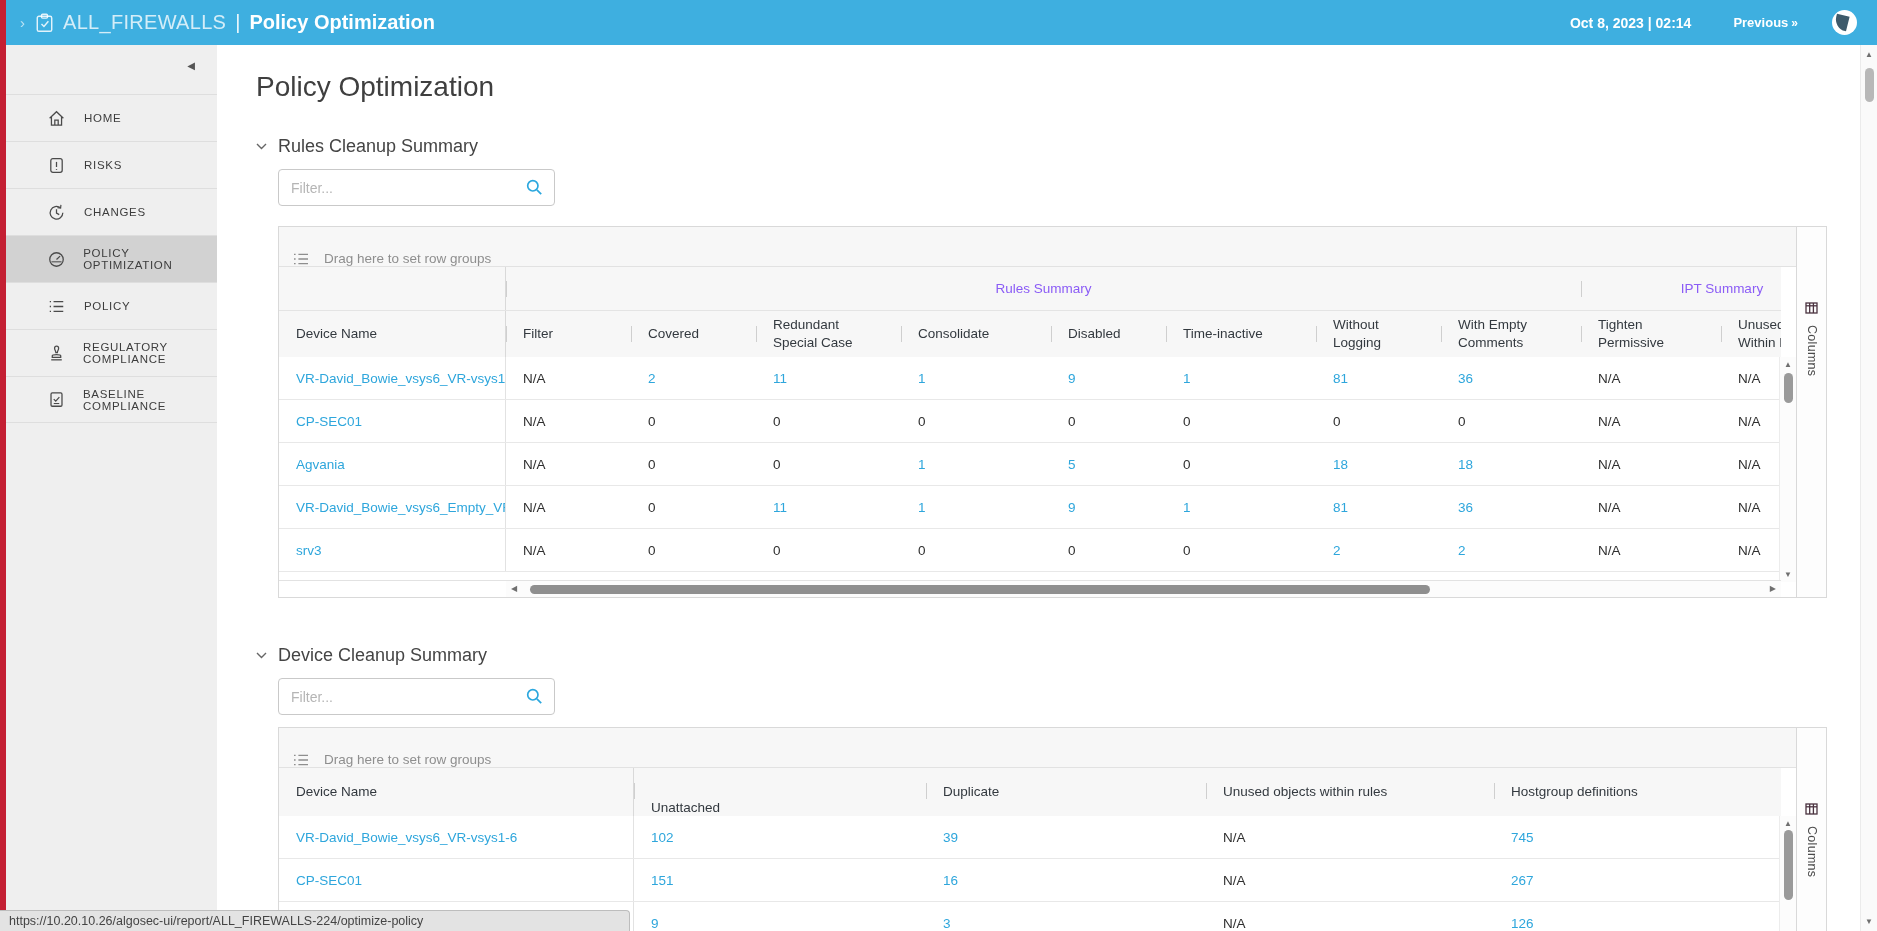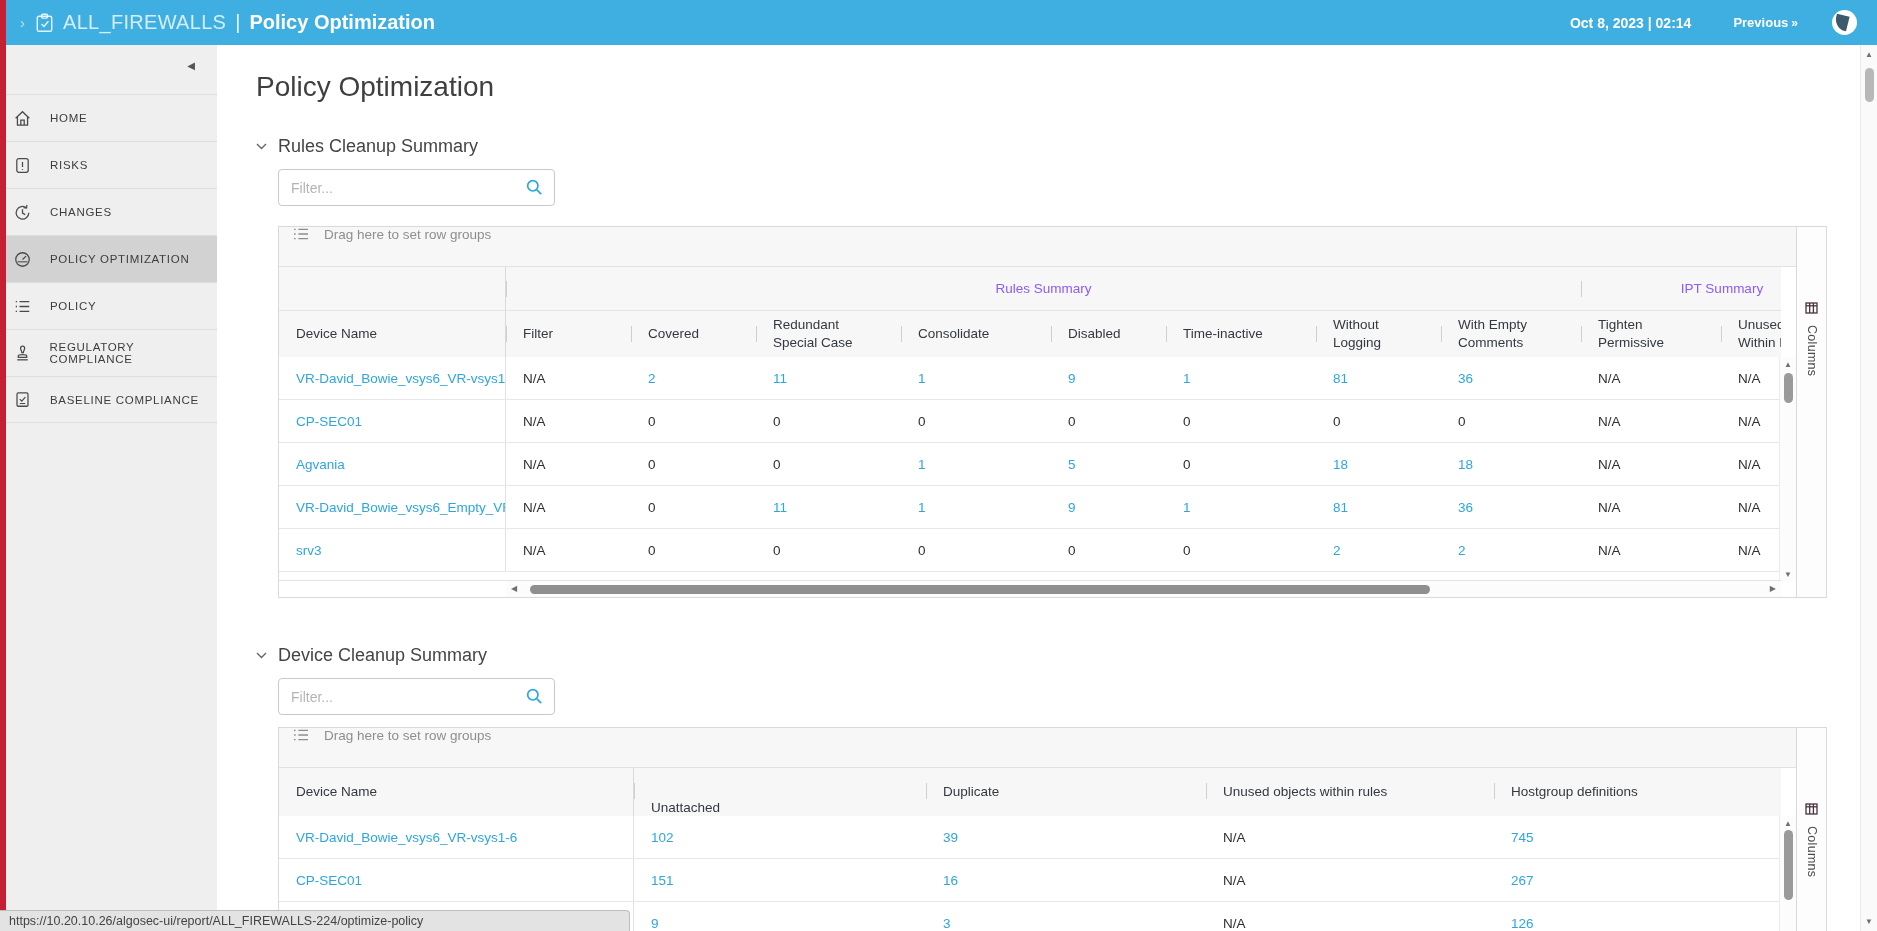--- a/index.html
+++ b/index.html
@@ -22,21 +22,21 @@
   .tb-circle::after { content:""; position:absolute; left:3px; top:5px; width:13px; height:15px;
     background:#3d5a6b; border-radius:0 0 0 12px; transform:rotate(14deg); }
 
   
   .redstrip { position:absolute; left:0; top:0; width:6px; height:931px; background:#c41f33; z-index:50; }
 
   
   .sidebar { position:absolute; left:6px; top:45px; width:211px; bottom:0; background:#efefef; z-index:30; }
   .collapse { position:absolute; top:15px; right:22px; color:#555; font-size:10px; cursor:pointer; }
   .snav { position:absolute; top:49px; left:0; right:0; }
-  .snav-item { height:47px; display:flex; align-items:center; padding-left:7px;
+  .snav-item { height:47px; display:flex; align-items:center; padding-left:41px;
     border-top:1px solid #dedede; cursor:pointer; }
   .snav-item:last-child { border-bottom:1px solid #dedede; }
   .snav-item.sel { background:#d2d2d2; }
   .snav-item .icon { width:20px; height:20px; margin-right:17px; display:flex; align-items:center; }
   .snav-item .lbl { font-size:11.5px; letter-spacing:.7px; color:#3d3d3d; }
 
   
   .content { position:absolute; left:217px; top:45px; right:17px; bottom:0; background:#fff; overflow:hidden; }
   h1.pagetitle { margin:26px 0 0 39px; font-size:28px; font-weight:400; color:#3f3f3f; }
   .section-head { margin:32px 0 0 39px; display:flex; align-items:center; height:22px; }
@@ -47,21 +47,21 @@
   .filterbox input { width:100%; height:100%; border:1px solid #c9c9c9; border-radius:4px;
     padding:0 38px 0 12px; font-size:14px; color:#444; outline:none; font-family:inherit; }
   .filterbox input::placeholder { color:#b5b5b5; }
   .filterbox .search { position:absolute; right:11px; top:9px; cursor:pointer; }
 
   
   .grid { position:relative; margin-left:61px; width:1549px; border:1px solid #d9d9d9; background:#fff; }
   .grid.rules { margin-top:20px; height:372px; }
   .grid.objects { margin-top:12px; height:262px; border-bottom:none; }
   .dragbar { position:absolute; top:0; left:0; right:0; height:40px; background:#f7f7f7;
-    border-bottom:1px solid #e2e2e2; display:flex; align-items:flex-start; padding-left:14px; }
+    border-bottom:1px solid #e2e2e2; display:flex; align-items:flex-end; padding-left:14px; }
   .dragbar .dicon { margin-right:15px; display:flex; }
   .dragbar .dtext { font-size:13.5px; color:#8e8e8e; }
   .hviewport { position:absolute; left:0; width:1502px; overflow:hidden; background:#f7f7f7; }
   .grouprow { display:flex; height:44px; border-bottom:1px solid #e4e4e4; }
   .gcell { display:flex; align-items:center; justify-content:center; font-size:13.5px; color:#8b5cf6; flex:none; position:relative; }
   .gcell:not(:first-child)::before { content:""; position:absolute; left:0; top:14px; height:16px; width:1px; background:#cfcfcf; }
   .gcell:first-child { border-right:1px solid #d9d9d9; }
   .hrow { display:flex; height:46px;justify-content:space-between; }
   .hrow.tall { height:48px; }
   .hcell { flex:none; display:flex; align-items:center; padding-left:17px; position:relative; cursor:pointer; }

